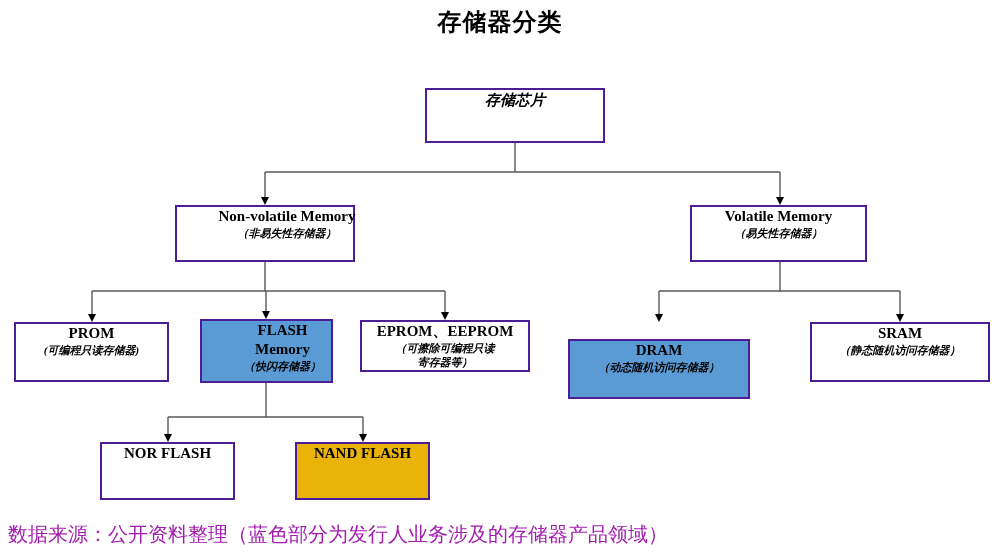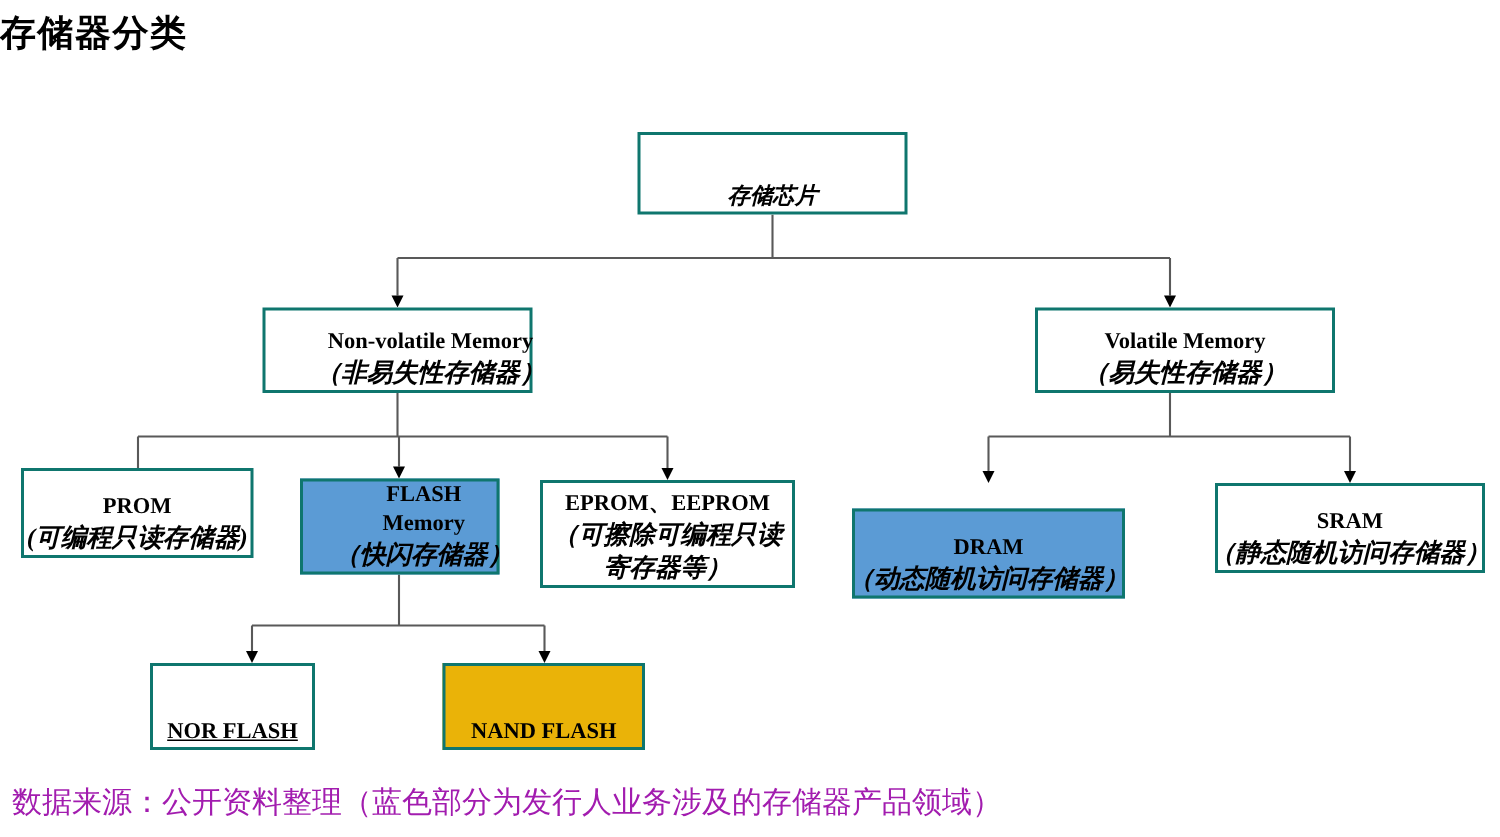--- a/index.html
+++ b/index.html
@@ -5,45 +5,45 @@
   html,body{margin:0;padding:0;background:#fff;}
   .stage{
     position:relative;
     width:1000px;height:558px;
     background:#fff;
     font-family:"Liberation Serif","DejaVu Serif",serif;
     overflow:hidden;
   }
   .title{
     position:absolute;top:6px;left:0;width:1000px;
-    text-align:left;font-size:24px;font-weight:bold;color:#000;
+    text-align:center;font-size:24px;font-weight:bold;color:#000;
     letter-spacing:1px;
   }
   .box{
     position:absolute;
-    border:2px solid #0f766e;
+    border:2px solid #4c1d95;
     background:#ffffff;
     display:flex;flex-direction:column;
-    align-items:center;justify-content:flex-end;
+    align-items:center;justify-content:flex-start;
     text-align:center;color:#000;
     box-sizing:border-box;
   }
   .box .en{font-weight:bold;font-size:15px;line-height:1.25;white-space:nowrap;}
-  .box .cn{font-weight:bold;font-size:17px;line-height:1.3;white-space:nowrap;font-style:italic;}
+  .box .cn{font-weight:bold;font-size:11px;line-height:1.3;white-space:nowrap;font-style:italic;}
   .box .cn-big{font-weight:bold;font-size:15px;line-height:1.35;white-space:nowrap;font-style:italic;}
   
   #n-root{left:425px;top:88px;width:180px;height:55px;}
   #n-nonvolatile{left:175px;top:205px;width:180px;height:57px;padding-left:44px;}
-  #n-volatile{left:690px;top:205px;width:200px;height:57px;}
-  #n-prom{left:14px;top:312px;width:155px;height:60px;}
+  #n-volatile{left:690px;top:205px;width:177px;height:57px;}
+  #n-prom{left:14px;top:322px;width:155px;height:60px;}
   #n-flash{left:200px;top:319px;width:133px;height:64px;}
-  #n-eprom{left:360px;top:320px;width:170px;height:72px;}
+  #n-eprom{left:360px;top:320px;width:170px;height:52px;}
   #n-dram{left:568px;top:322px;width:182px;height:60px;margin-top:17px;}
   #n-sram{left:810px;top:322px;width:180px;height:60px;}
-  #n-nor{left:100px;top:442px;width:110px;height:58px;text-decoration:underline;}
+  #n-nor{left:100px;top:442px;width:135px;height:58px;}
   #n-nand{left:295px;top:442px;width:135px;height:58px;}
   svg.lines{position:absolute;left:0;top:0;}
   .caption{
     position:absolute;left:8px;top:521px;width:984px;
     font-size:20px;color:#a21caf;white-space:nowrap;
   }
 </style>
 </head>
 <body>
 

